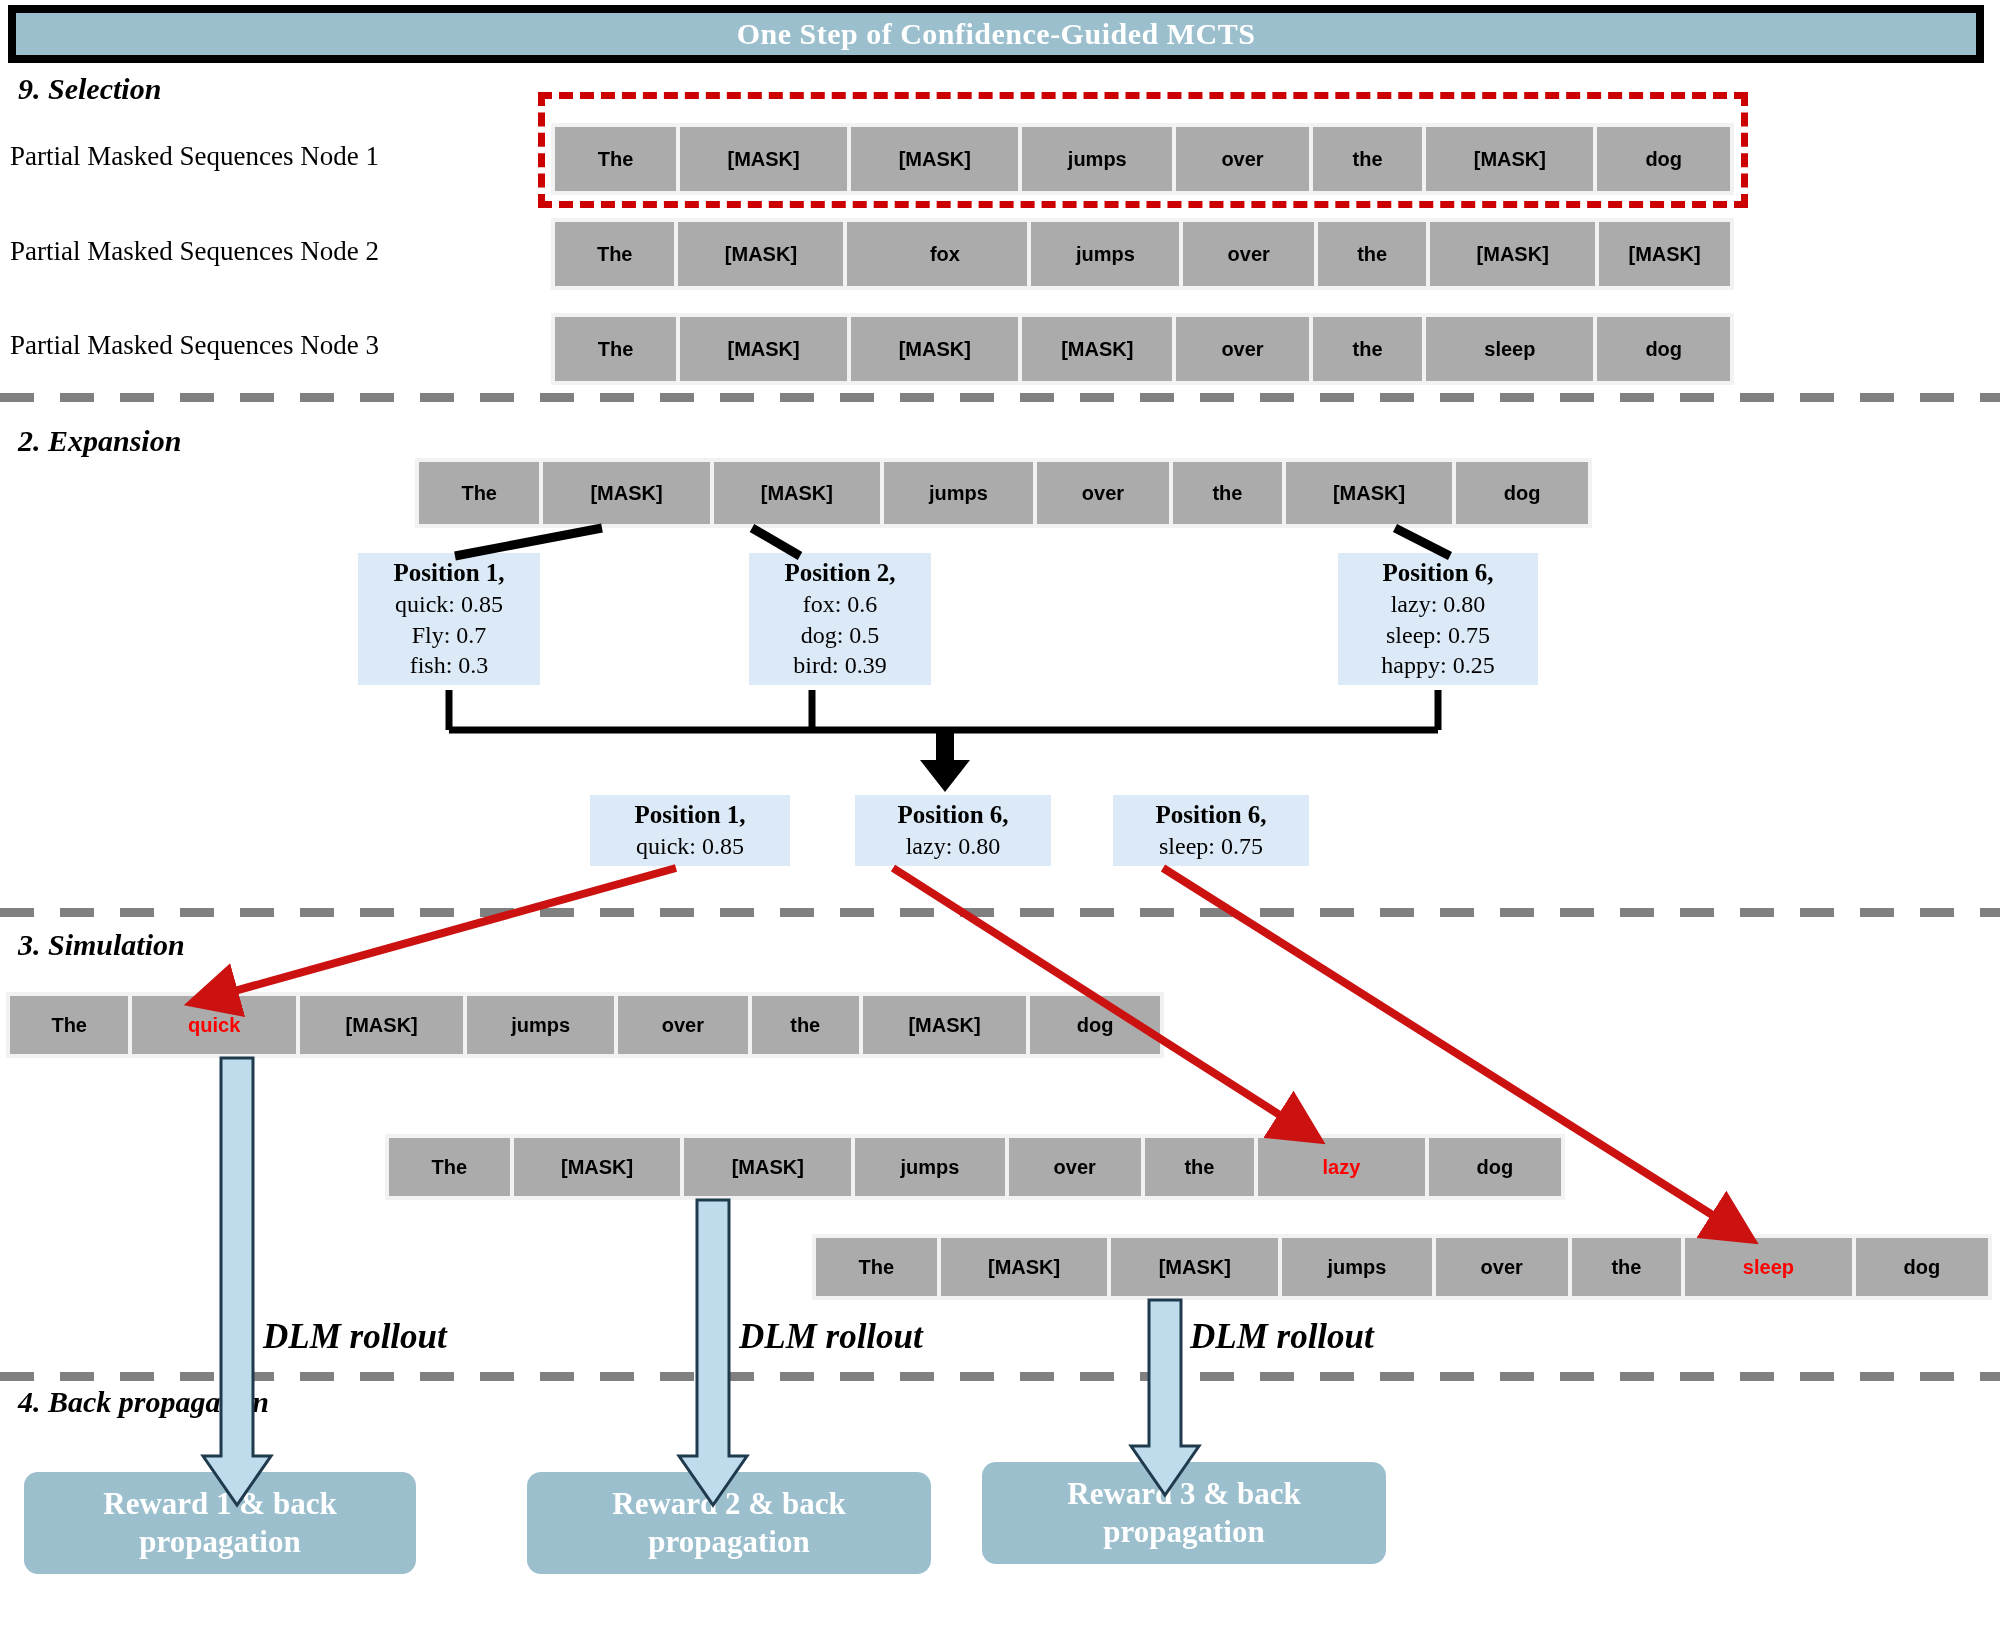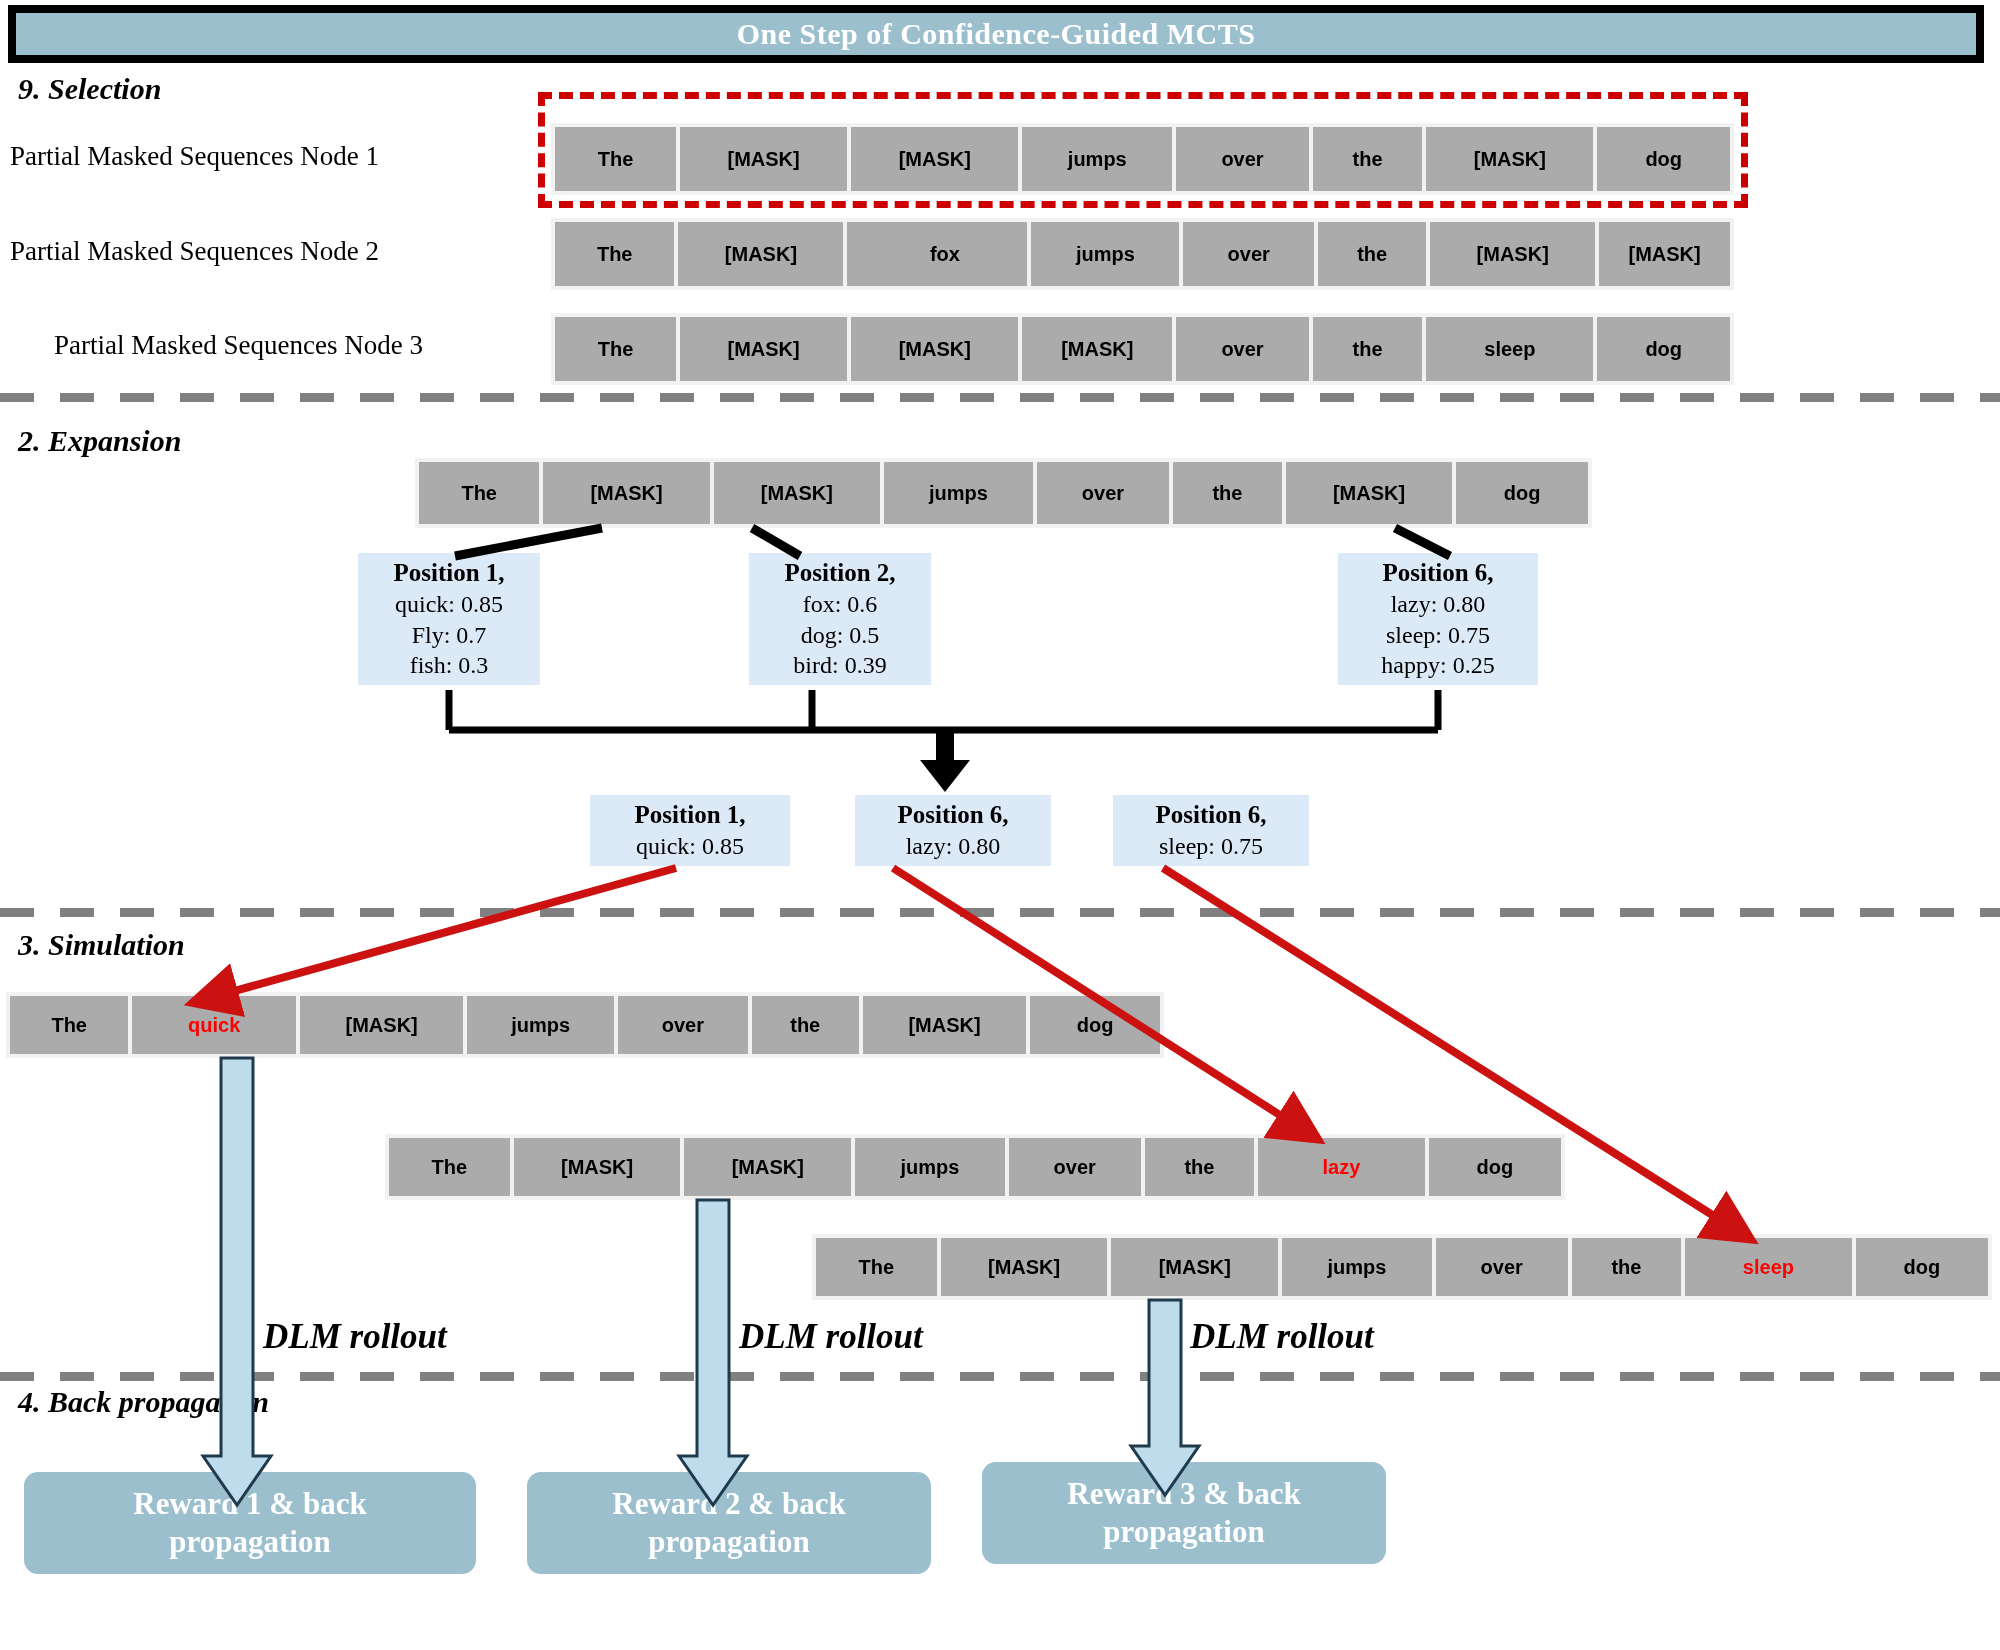--- a/index.html
+++ b/index.html
@@ -91,21 +91,21 @@
 <div class="section-label" style="left:18px;top:424px;">2. Expansion</div>
 <div class="section-label" style="left:18px;top:928px;">3. Simulation</div>
 <div class="section-label" style="left:18px;top:1385px;">4. Back propagation</div>
 
 <div class="sep" style="top:393px;"></div>
 <div class="sep" style="top:908px;"></div>
 <div class="sep" style="top:1372px;"></div>
 
 <div class="row-label" style="left:10px;top:141px;">Partial Masked Sequences Node 1</div>
 <div class="row-label" style="left:10px;top:236px;">Partial Masked Sequences Node 2</div>
-<div class="row-label" style="left:10px;top:330px;margin-left:44px;">Partial Masked Sequences Node 3</div>
+<div class="row-label" style="left:10px;top:330px;">Partial Masked Sequences Node 3</div>
 
 <div class="seq" id="sel-row-0" style="left:551px;top:123px;width:1183px;height:72px;">
     <div class="tok" style="flex: 1.05 1 0px;">The</div>
     <div class="tok" style="flex: 1.45 1 0px;">[MASK]</div>
     <div class="tok" style="flex: 1.45 1 0px;">[MASK]</div>
     <div class="tok" style="flex: 1.3 1 0px;">jumps</div>
     <div class="tok" style="flex: 1.15 1 0px;">over</div>
     <div class="tok" style="flex: 0.95 1 0px;">the</div>
     <div class="tok" style="flex: 1.45 1 0px;">[MASK]</div>
     <div class="tok" style="flex: 1.15 1 0px;">dog</div>
@@ -204,21 +204,21 @@
     <div class="tok" style="flex: 1.15 1 0px;">over</div>
     <div class="tok" style="flex: 0.95 1 0px;">the</div>
     <div class="tok hl" style="flex: 1.45 1 0px;">sleep</div>
     <div class="tok" style="flex: 1.15 1 0px;">dog</div>
   </div>
 
 <div class="rollout-label" style="left:263px;top:1317px;">DLM rollout</div>
 <div class="rollout-label" style="left:739px;top:1317px;">DLM rollout</div>
 <div class="rollout-label" style="left:1190px;top:1317px;">DLM rollout</div>
 
-<div class="reward" id="reward-0" style="left:24px;top:1472px;width:452px;height:102px;justify-content:center;">
+<div class="reward" id="reward-0" style="left:24px;top:1472px;width:392px;height:102px;justify-content:center;">
     <div>
       <div>Reward 1 &amp; back</div>
       <div>propagation</div>
     </div>
   </div>
 <div class="reward" id="reward-1" style="left:527px;top:1472px;width:404px;height:102px;">
     <div>
       <div>Reward 2 &amp; back</div>
       <div>propagation</div>
     </div>

